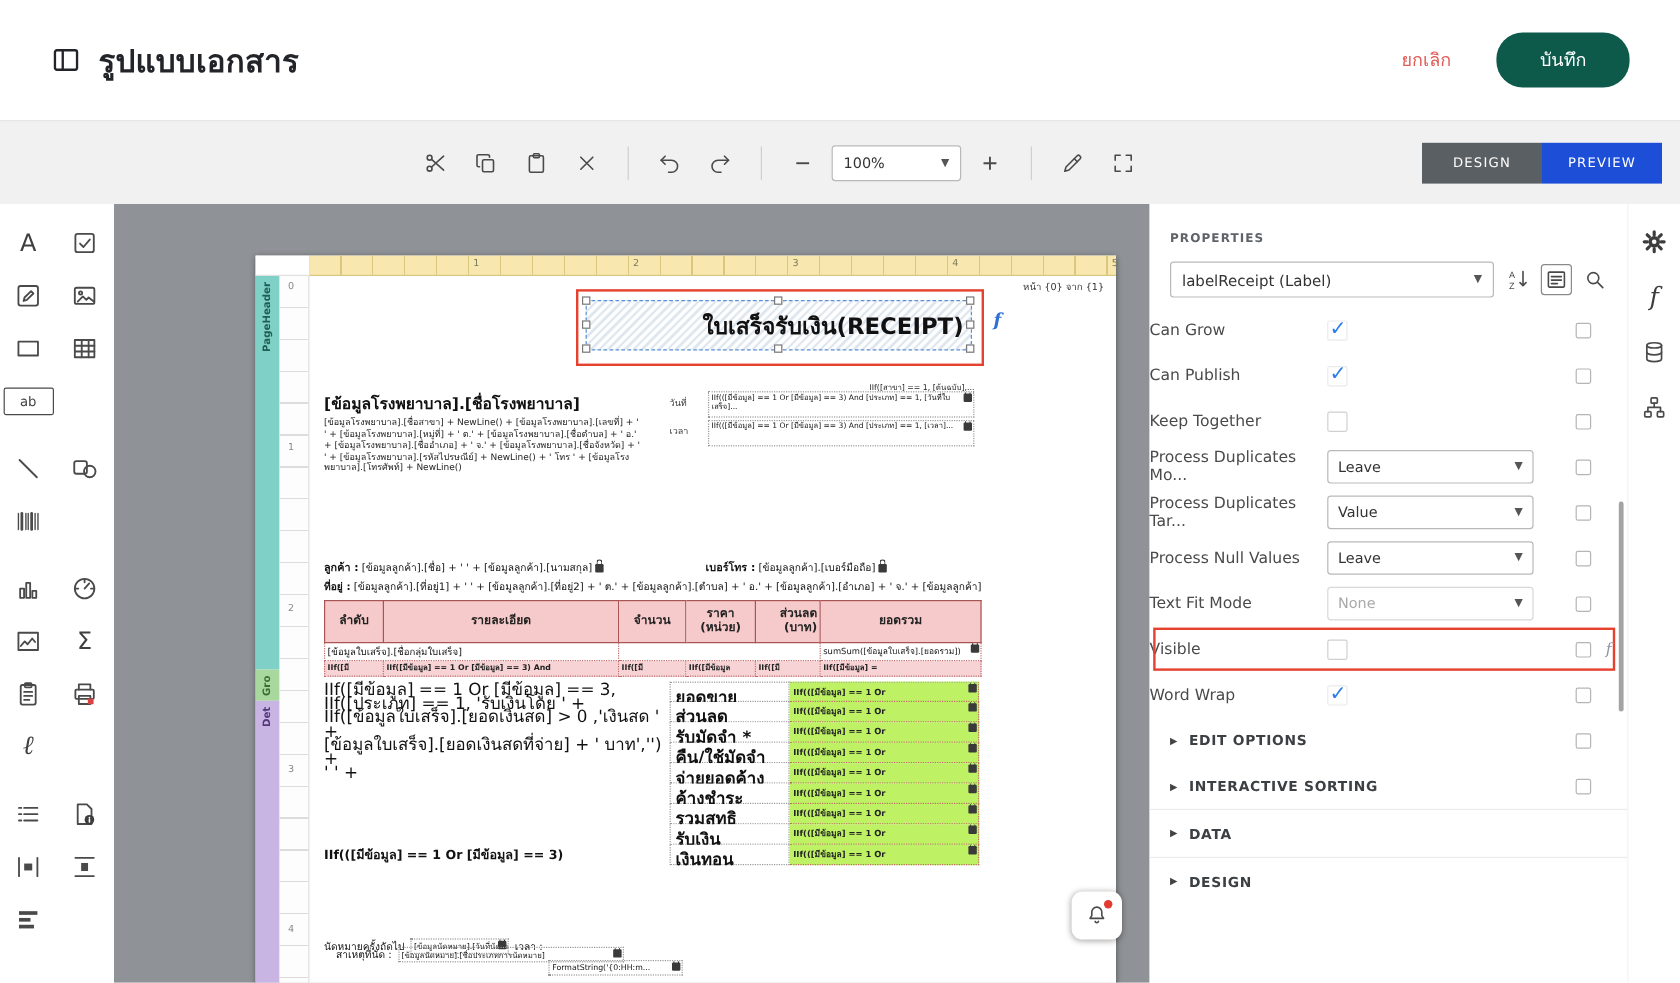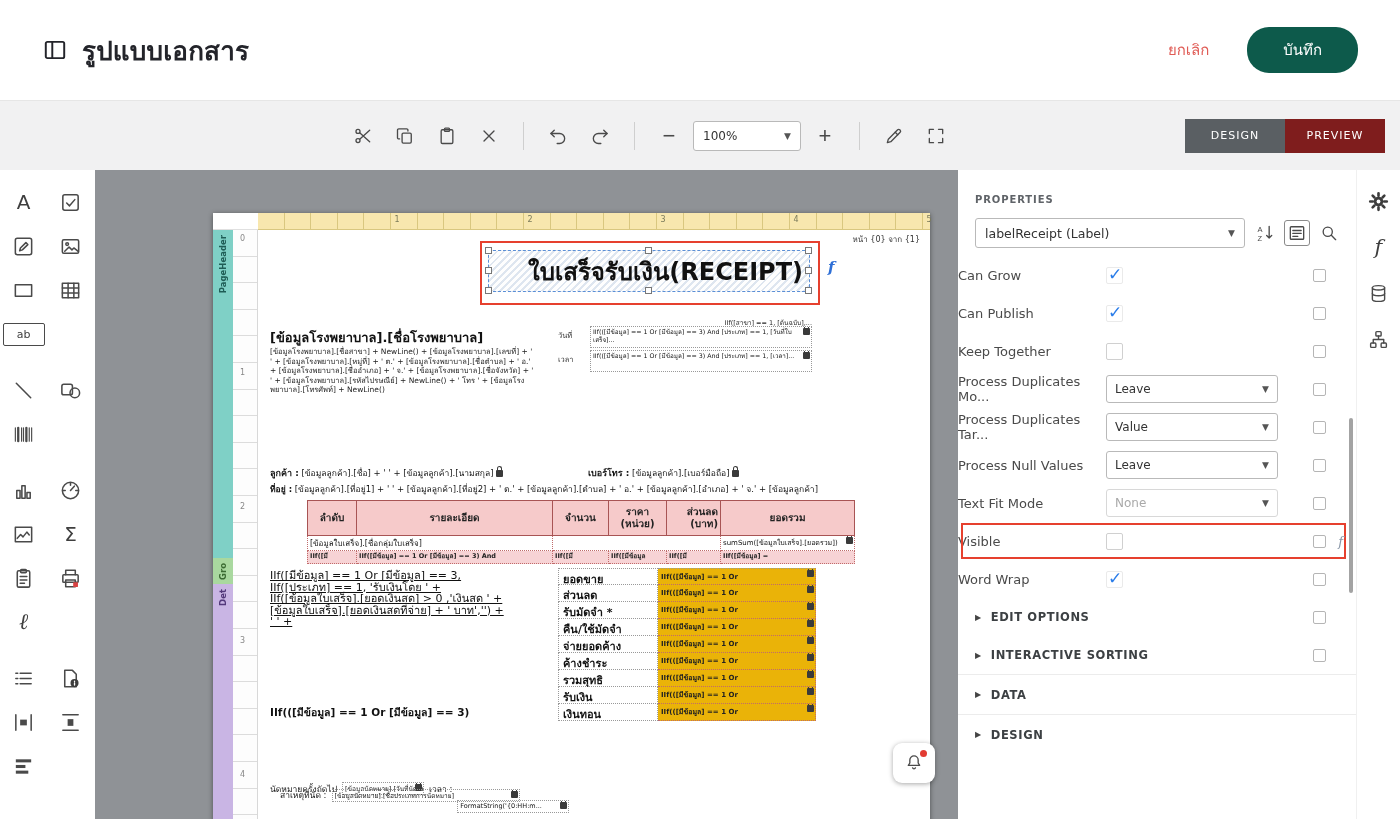--- a/index.html
+++ b/index.html
@@ -23,21 +23,21 @@
   .tb-btn .icon { width:20px; height:20px; }
   .icon { display:inline-flex; align-items:center; justify-content:center; }
   .icon svg { width:100%; height:100%; stroke:#4a4a4a; fill:none; stroke-width:1.6; stroke-linecap:round; stroke-linejoin:round; }
   .tb-div { width:1px; height:28px; background:#cfcfcf; margin:0 10px; }
   .tb-glyph { font-size:22px; color:#4a4a4a; line-height:1; }
   .zoom-select { width:108px; height:30px; background:#fff; border:1px solid #b9b9b9; border-radius:3px; display:flex; align-items:center; padding:0 9px; font-size:12px; color:#333; cursor:pointer; }
   .zoom-select .caret { margin-left:auto; font-size:9px; color:#555; }
   .mode-toggle { position:absolute; right:15px; top:50%; transform:translateY(-50%); display:flex; }
   .mode-btn { height:34px; border:none; color:#fff; font-size:11px; letter-spacing:1px; width:100px; cursor:pointer; font-family:inherit; }
   .mode-design { background:#5a5f63; }
-  .mode-preview { background:#7f1d1d; }
+  .mode-preview { background:#1d4ed8; }
 
   
   .main { flex:1; display:flex; min-height:0; }
 
   
   .toolbox { width:95px; background:#fff; padding-top:10px; flex:0 0 auto; }
   .tool-row { display:flex; height:44px; }
   .tool-row.gap { margin-top:12px; }
   .tool-cell { width:47px; display:flex; align-items:center; justify-content:center; cursor:pointer; }
   .tool-cell .icon { width:23px; height:23px; }
@@ -58,55 +58,55 @@
   .ruler-v { position:absolute; left:20px; top:17px; width:25px; bottom:0; background:#fdfdfd; border-right:1px solid #d8d8d8;
     background-image:repeating-linear-gradient(180deg, transparent 0 25.6px, #dcdcdc 25.6px 26.6px); }
   .ruler-v .num { position:absolute; left:7px; font-size:8px; color:#888; }
   .content { position:absolute; left:45px; top:17px; right:0; bottom:0; background:#fff; }
 
   .pginfo { position:absolute; top:3px; right:10px; font-size:8px; color:#333; }
   .sel-redbox { position:absolute; left:222px; top:11px; width:340px; height:64px; border:2.5px solid #e6402e; }
   .title-field { position:absolute; left:6px; top:7px; width:322px; height:42px; background:
       repeating-linear-gradient(135deg, rgba(110,145,190,.22) 0 2px, transparent 2px 5px), #fefefe;
     border:1px dashed #5b8fd6; display:flex; align-items:center; justify-content:flex-end; padding-right:6px;
-    font-size:24px; font-weight:bold; color:#111; }
+    font-size:19px; font-weight:bold; color:#111; }
   .hdl { position:absolute; width:7px; height:7px; background:#fff; border:1px solid #777; }
   .fx-blue { position:absolute; left:570px; top:28px; font-family:"DejaVu Serif",serif; font-style:italic; font-weight:bold; color:#2e6fd6; font-size:15px; }
   .branch-cell { position:absolute; left:402px; top:88px; width:152px; font-size:6.5px; color:#222; text-align:right; border-bottom:1px dotted #aaa; }
 
   .hosp { position:absolute; left:12px; top:100px; width:266px; }
   .hosp .nm { font-size:13px; font-weight:bold; color:#111; line-height:15px; }
   .hosp .dt { font-size:7.5px; color:#222; line-height:9.5px; margin-top:2px; }
 
   .meta-rows { position:absolute; left:300px; top:96px; width:254px; }
   .meta-row { display:flex; align-items:stretch; margin-bottom:2px; }
   .meta-label { width:32px; font-size:7.5px; color:#333; padding-top:3px; }
   .meta-val { flex:1; border:1px dotted #999; background:#fff; font-size:6.3px; line-height:8px; color:#111; padding:1px 9px 1px 2px; height:22px; overflow:hidden; position:relative; }
 
   .cust-line { position:absolute; left:12px; top:236px; font-size:8.5px; color:#111; width:540px; white-space:nowrap; overflow:hidden; }
   .cust-line b { font-size:9px; }
   .phone-part { position:absolute; left:318px; top:0; }
   .addr-line { position:absolute; left:12px; top:252px; font-size:8.5px; color:#111; width:548px; white-space:nowrap; overflow:hidden; }
 
-  .items-table { position:absolute; left:12px; top:270px; width:548px;margin-left:37px; }
+  .items-table { position:absolute; left:12px; top:270px; width:548px; }
   .t-row { display:flex; }
   .th-cell { background:#f6caca; border:1px solid #a85454; border-left:none; font-size:10px; font-weight:bold; color:#222;
     display:flex; align-items:center; justify-content:center; text-align:center; height:36px; line-height:12px; padding:0 2px; }
   .th-cell:first-child { border-left:1px solid #a85454; }
   .g-cell { border:1px dotted #c06a6a; border-top:none; border-left:none; height:15px; font-size:8px; color:#111; padding:1px 2px; overflow:hidden; white-space:nowrap; position:relative; }
   .g-cell:first-child { border-left:1px dotted #c06a6a; }
   .d-cell { background:#f7d3d5; border:1px dotted #c06a6a; border-top:none; border-left:none; height:13px; font-size:6.5px; font-weight:bold; color:#222; padding:0 2px; overflow:hidden; white-space:nowrap; }
   .d-cell:first-child { border-left:1px dotted #c06a6a; }
 
-  .payment { position:absolute; left:12px; top:340px; width:290px; font-size:11px; line-height:11.5px; color:#111;text-decoration:underline; }
+  .payment { position:absolute; left:12px; top:340px; width:290px; font-size:14px; line-height:11.5px; color:#111; }
   .summary { position:absolute; left:300px; top:338px; width:258px; }
   .sum-row { display:flex; height:17px; }
-  .sum-label { width:100px; border:1px dotted #999; border-top:none; font-size:11px; font-weight:bold; color:#111; padding:1px 0 0 4px; background:#fff; }
+  .sum-label { width:100px; border:1px dotted #999; border-top:none; font-size:14px; font-weight:bold; color:#111; padding:1px 0 0 4px; background:#fff; }
   .sum-row:first-child .sum-label, .sum-row:first-child .sum-val { border-top:1px dotted #999; }
-  .sum-val { flex:1; background:#eab308; border:1px dotted #c06a6a; border-top:none; border-left:none; font-size:7px; font-weight:bold; color:#222; padding:2px 10px 0 3px; position:relative; overflow:hidden; white-space:nowrap; }
+  .sum-val { flex:1; background:#bef264; border:1px dotted #c06a6a; border-top:none; border-left:none; font-size:7px; font-weight:bold; color:#222; padding:2px 10px 0 3px; position:relative; overflow:hidden; white-space:nowrap; }
   .receipt-cond { position:absolute; left:12px; top:474px; font-size:10.5px; font-weight:bold; color:#111; }
 
   .appt-row { position:absolute; left:12px; top:534px; display:flex; align-items:center; gap:5px; font-size:8.5px; color:#111; width:540px; }
   .mini-box { border:1px dotted #999; font-size:6.5px; padding:1px 8px 1px 2px; height:13px; overflow:hidden; white-space:nowrap; position:relative; }
   .reason-row { position:absolute; left:22px; top:558px; display:flex; align-items:center; gap:5px; font-size:8.5px; color:#111; }
 
   .lock { display:inline-block; width:7px; height:7px; background:#3a3a3a; border-radius:1px; position:relative; vertical-align:middle; }
   .lock::before { content:""; position:absolute; top:-4px; left:1px; width:3px; height:4px; border:1.2px solid #3a3a3a; border-bottom:none; border-radius:3px 3px 0 0; }
   .lock.abs { position:absolute; right:1px; top:1px; }
 

